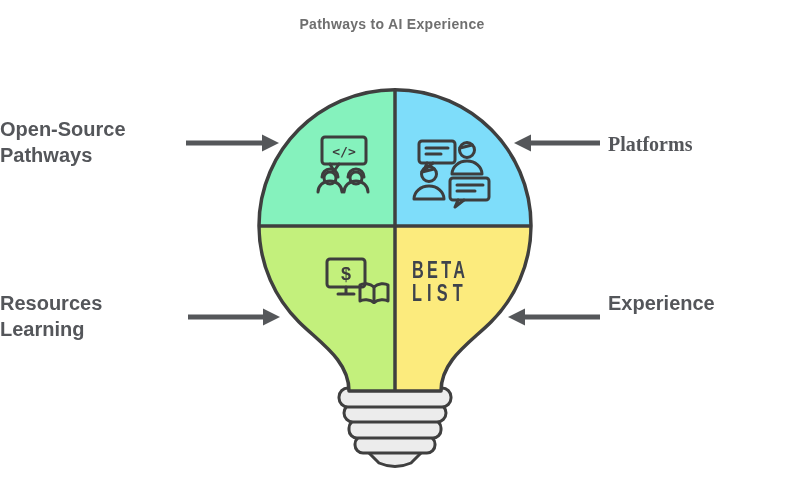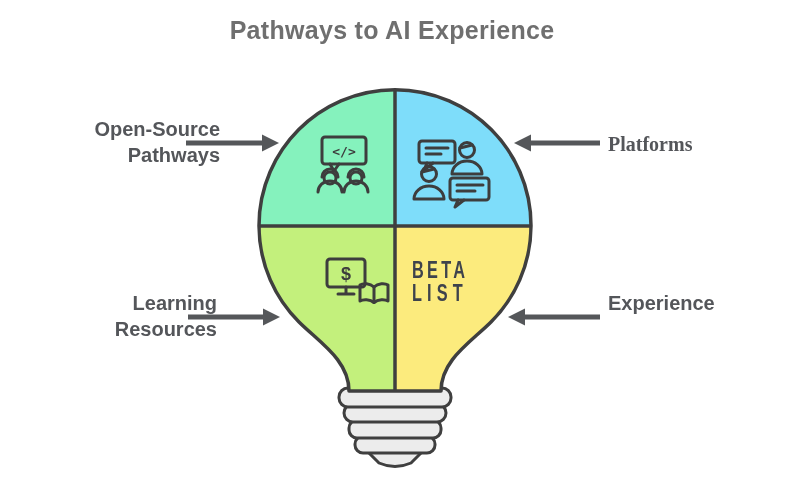--- a/index.html
+++ b/index.html
@@ -1,23 +1,23 @@
 <!DOCTYPE html>
 <html><head>
 <meta charset="utf-8">
 <style>
   html,body{margin:0;padding:0;background:#fff;}
   .stage{position:relative;width:800px;height:496px;background:#ffffff;overflow:hidden;
          font-family:"Liberation Sans",sans-serif;}
   .stage svg{position:absolute;left:0;top:0;}
   .title{position:absolute;top:16px;left:0;width:784px;text-align:center;
-         font-size:25px;font-weight:700;color:#6f6f6f;letter-spacing:.3px;}
+         font-size:14px;font-weight:700;color:#6f6f6f;letter-spacing:.3px;}
   .callout{position:absolute;font-size:20px;line-height:26px;font-weight:700;color:#54565a;}
   .callout .line{display:block;}
-  .align-right{text-align:right;padding-left:44px;}
+  .align-right{text-align:left;}
 </style>
 </head>
 <body>
 
 <div class="stage">
 
   <div class="title">Pathways to AI Experience</div>
 
   <svg width="800" height="496" viewBox="0 0 800 496">
     <defs>
@@ -100,21 +100,21 @@
   <div class="callout align-right" style="top:116px;left:0;width:176px;">
     <span class="line">Open-Source</span>
     <span class="line">Pathways</span>
   </div>
 
   <div class="callout" style="top:131px;left:608px;width:180px;font-family:Liberation Serif, serif;">
     <span class="line">Platforms</span>
   </div>
 
   <div class="callout align-right" style="top:290px;left:0;width:173px;">
+    <span class="line">Resources</span>
     <span class="line">Learning</span>
-    <span class="line">Resources</span>
   </div>
 
   <div class="callout" style="top:290px;left:608px;width:185px;">
     <span class="line">Experience</span>
   </div>
 
 </div>
 
 </body></html>

